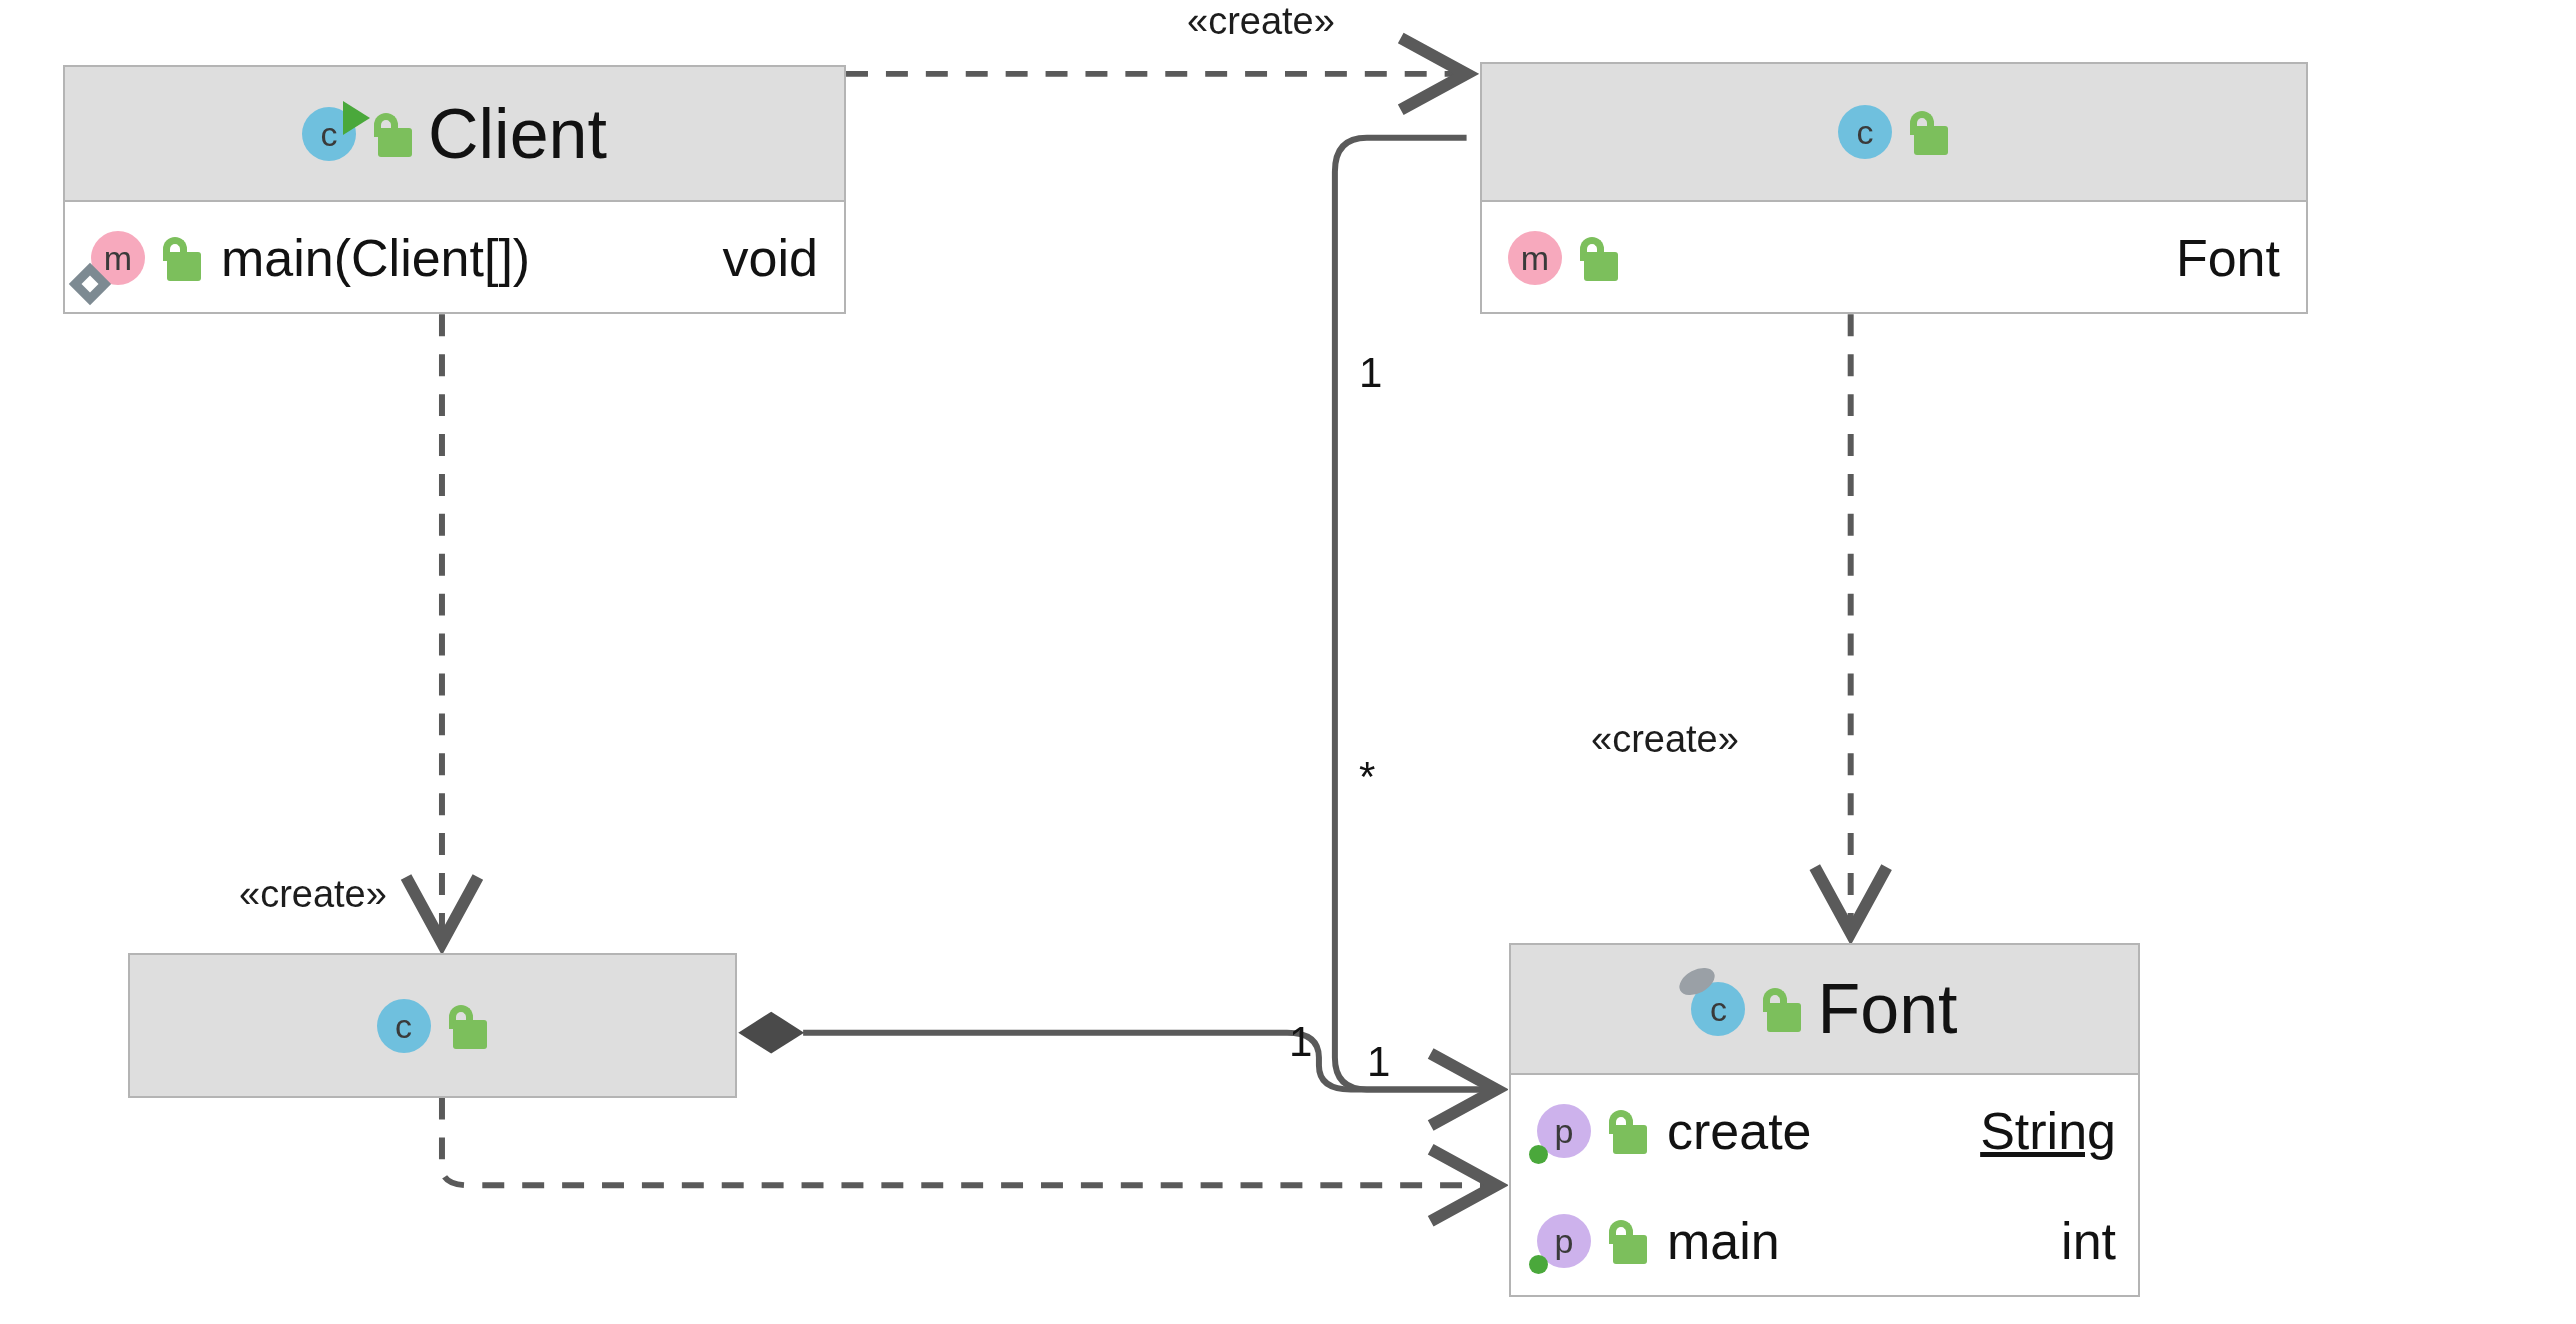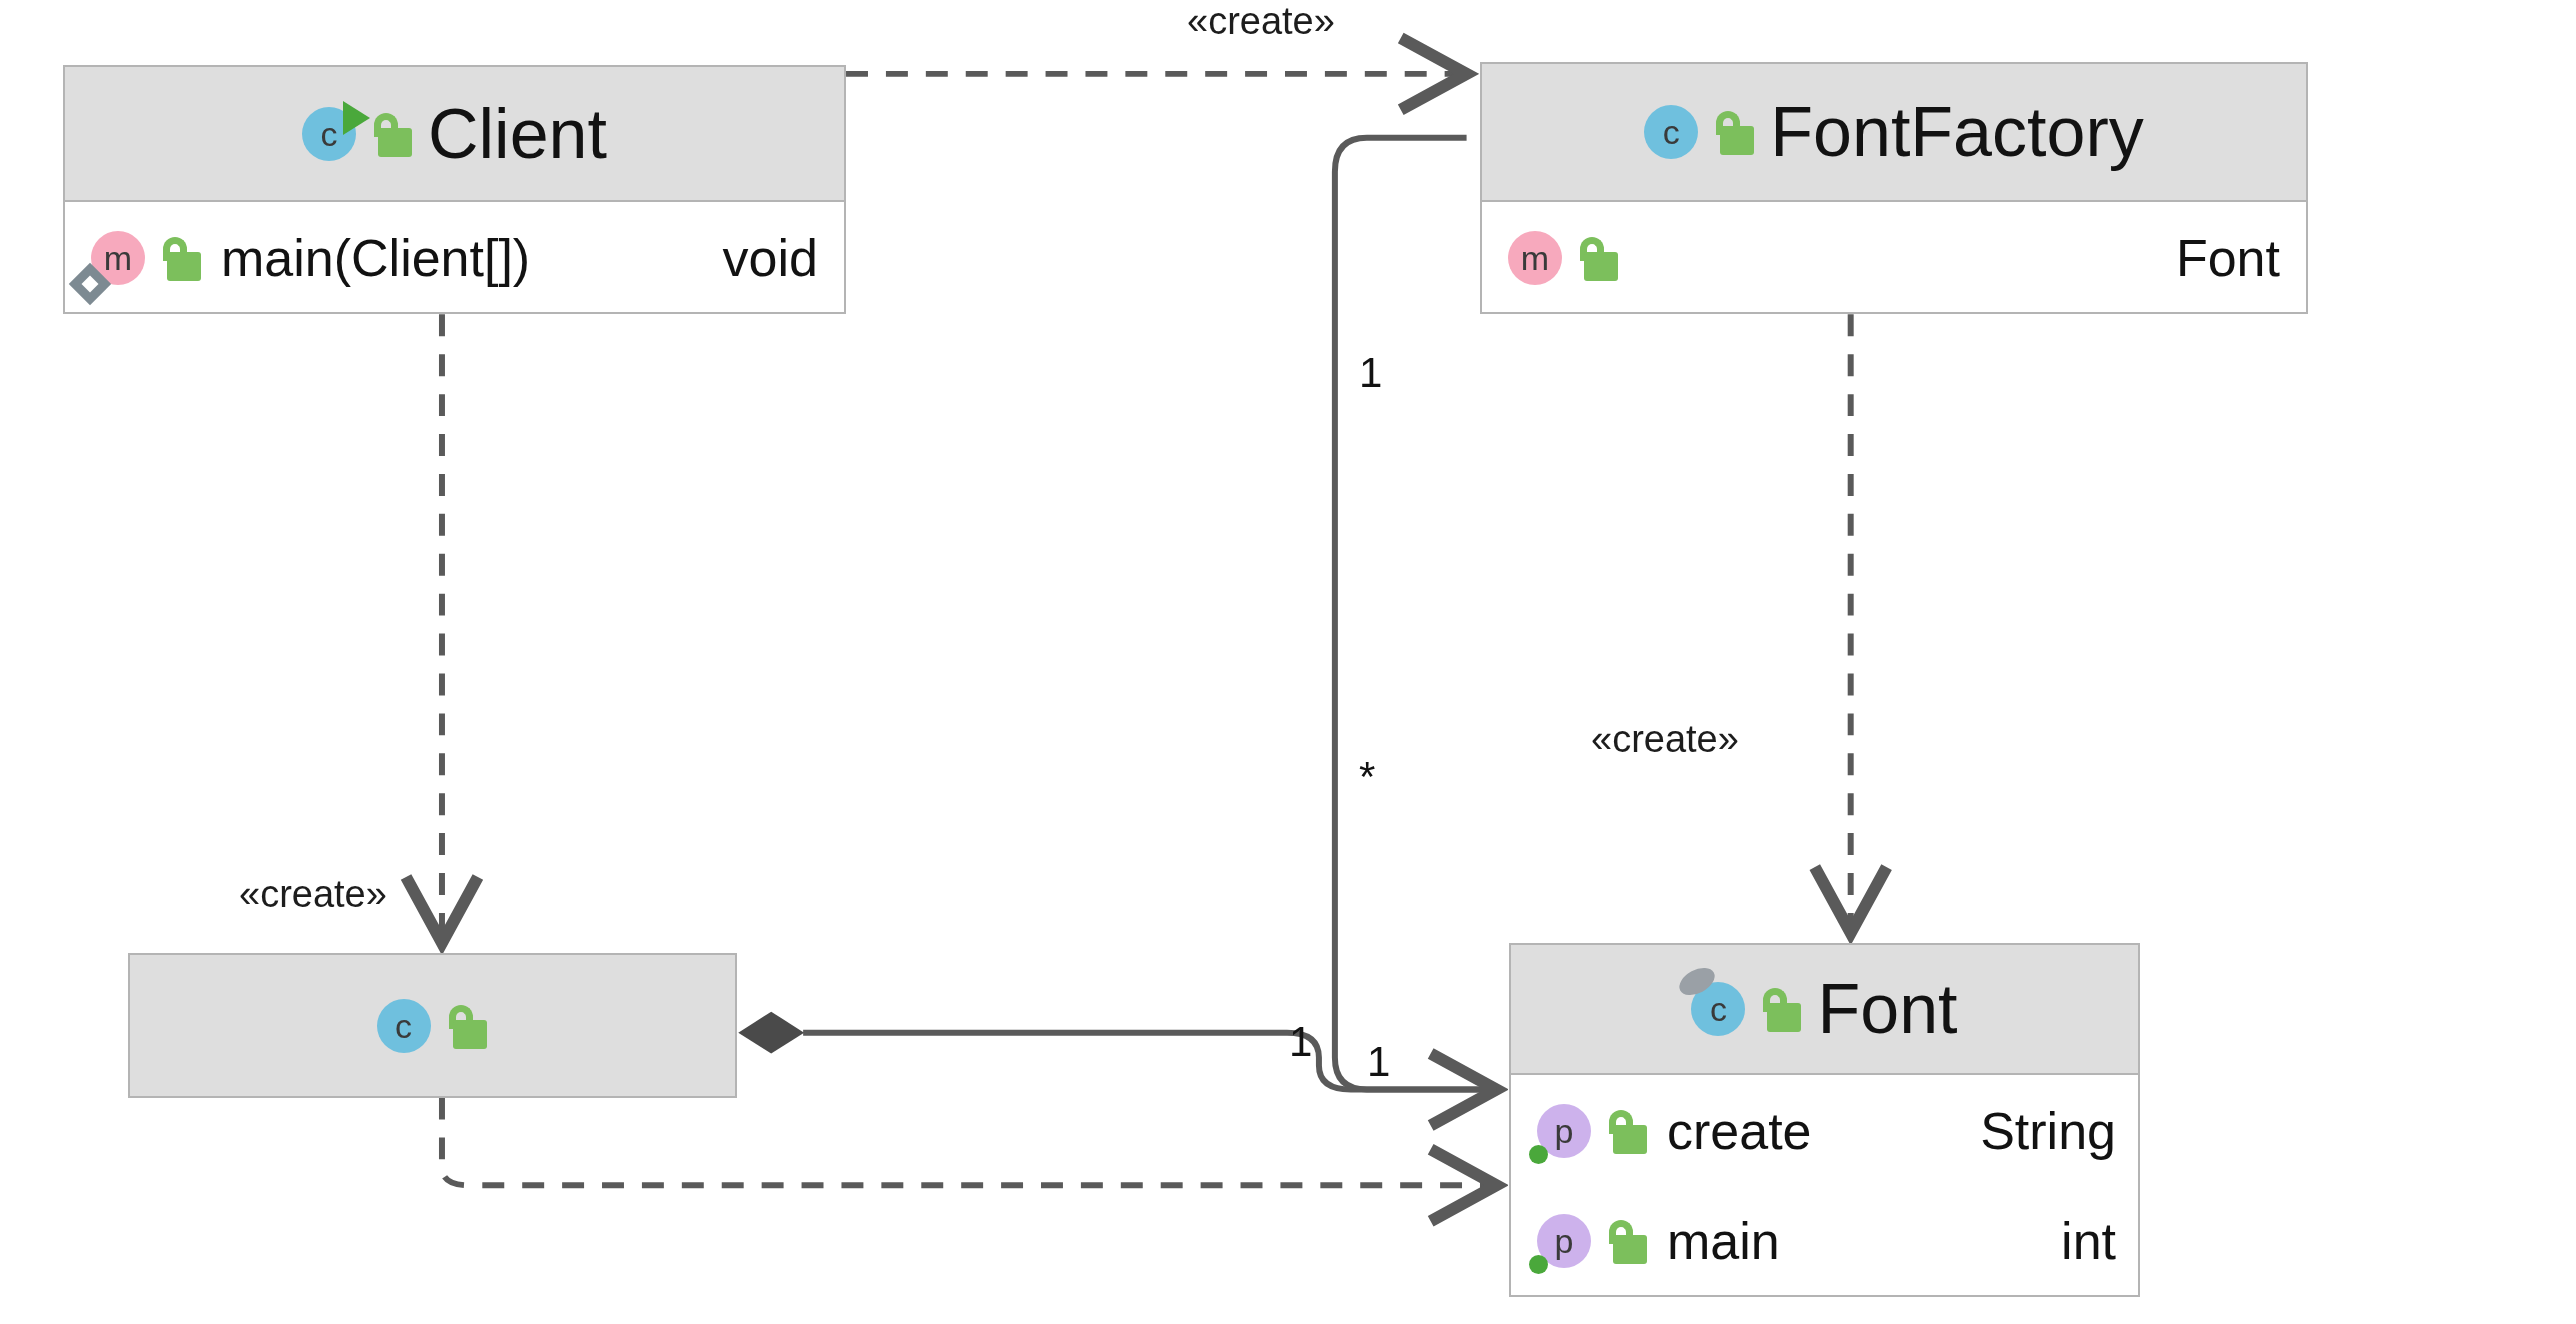--- a/index.html
+++ b/index.html
@@ -130,21 +130,20 @@
   <div class="umlbox" id="box-fontfactory" style="left:1480px;top:62px;width:828px;height:252px;">
     <div class="hdr" style="height:138px;">
       <div class="hdr-inner">
         <span class="ico">
           <span class="circ circ-c">c</span>
         </span>
         <span class="lock">
           <span class="lock-shackle"></span>
             <span class="lock-body"></span>
         </span>
-        <span class="cls-name">FontFactory</span>
       </div>
     </div>
     <div class="memrow" style="height:111px;">
       <span class="ico" style="margin-right:14px;">
         <span class="circ circ-m">m</span>
       </span>
       <span class="lock" style="margin-right:18px;">
         <span class="lock-shackle"></span>
           <span class="lock-body"></span>
       </span>
@@ -183,21 +182,21 @@
     <div class="memrow" style="height:111px;">
       <span class="ico" style="margin-right:14px;">
         <span class="circ circ-p">p</span>
         <span class="dot-green"></span>
       </span>
       <span class="lock" style="margin-right:18px;">
         <span class="lock-shackle"></span>
           <span class="lock-body"></span>
       </span>
       <span class="mem-label">create</span>
-      <span class="mem-type" style="right:22px;">String</span>
+      <span class="mem-type" style="right:22px;text-decoration:underline;">String</span>
     </div>
     <div class="memrow" style="height:110px;">
       <span class="ico" style="margin-right:14px;">
         <span class="circ circ-p">p</span>
         <span class="dot-green"></span>
       </span>
       <span class="lock" style="margin-right:18px;">
         <span class="lock-shackle"></span>
           <span class="lock-body"></span>
       </span>

